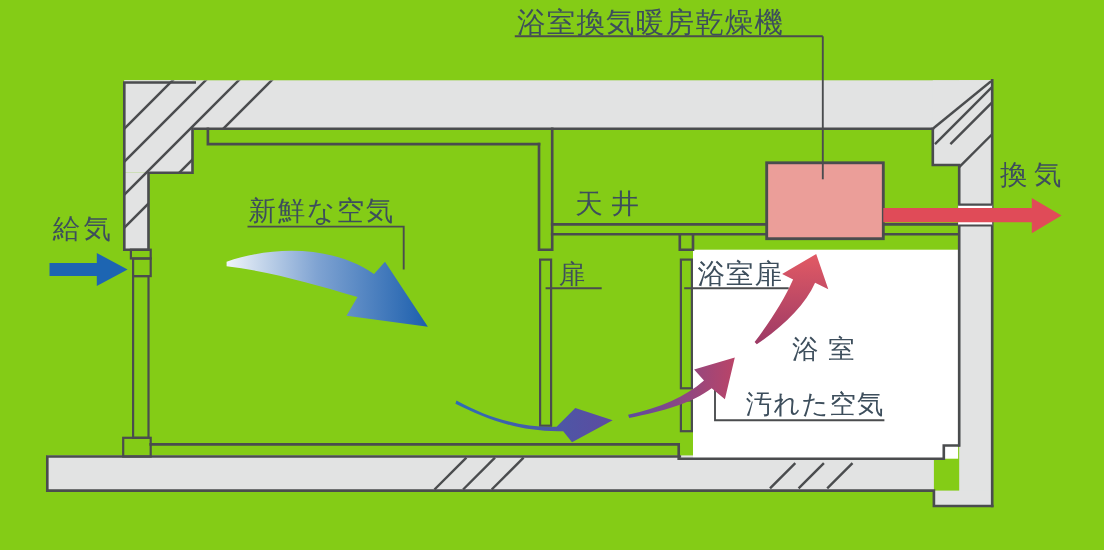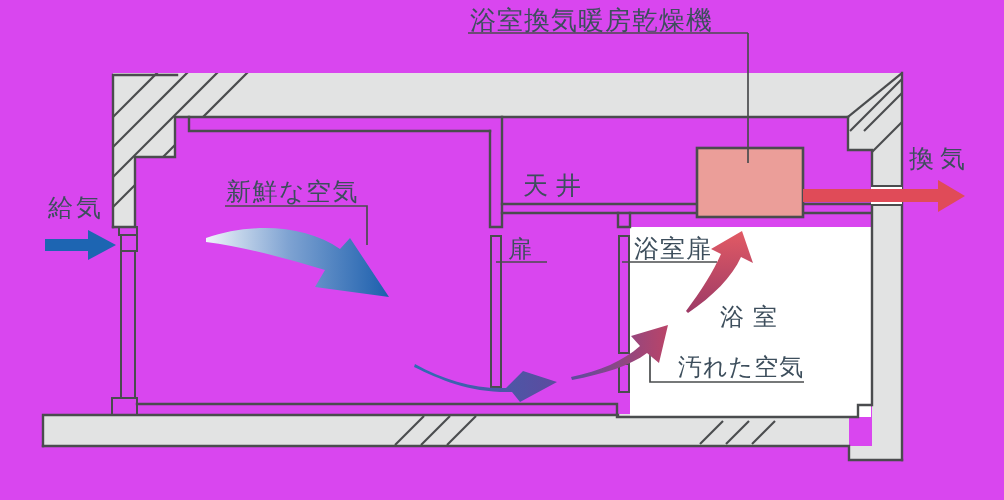--- a/index.html
+++ b/index.html
@@ -1,17 +1,17 @@
 <!DOCTYPE html>
 <html><head>
 <meta charset="utf-8">
 <style>
   html,body{margin:0;padding:0;background:#fff;}
   body{width:1004px;height:500px;overflow:hidden;font-family:"DejaVu Sans",sans-serif;}
-  .stage{position:relative;width:1004px;height:500px;background:#d946ef;}
+  .stage{position:relative;width:1004px;height:500px;background:#84cc16;}
   svg{display:block;}
   .wall{stroke:#4a4c4e;stroke-width:2.4;fill:none;stroke-linecap:square;}
   .wall-thin{stroke:#4a4c4e;stroke-width:2;fill:none;}
   .hatch{stroke:#4a4c4e;stroke-width:2.2;fill:none;}
   .lead{stroke:#4a4c4e;stroke-width:1.7;fill:none;}
   .lbl{fill:#3d4e5c;font-family:"DejaVu Sans",sans-serif;}
 </style>
 </head>
 <body>
 

